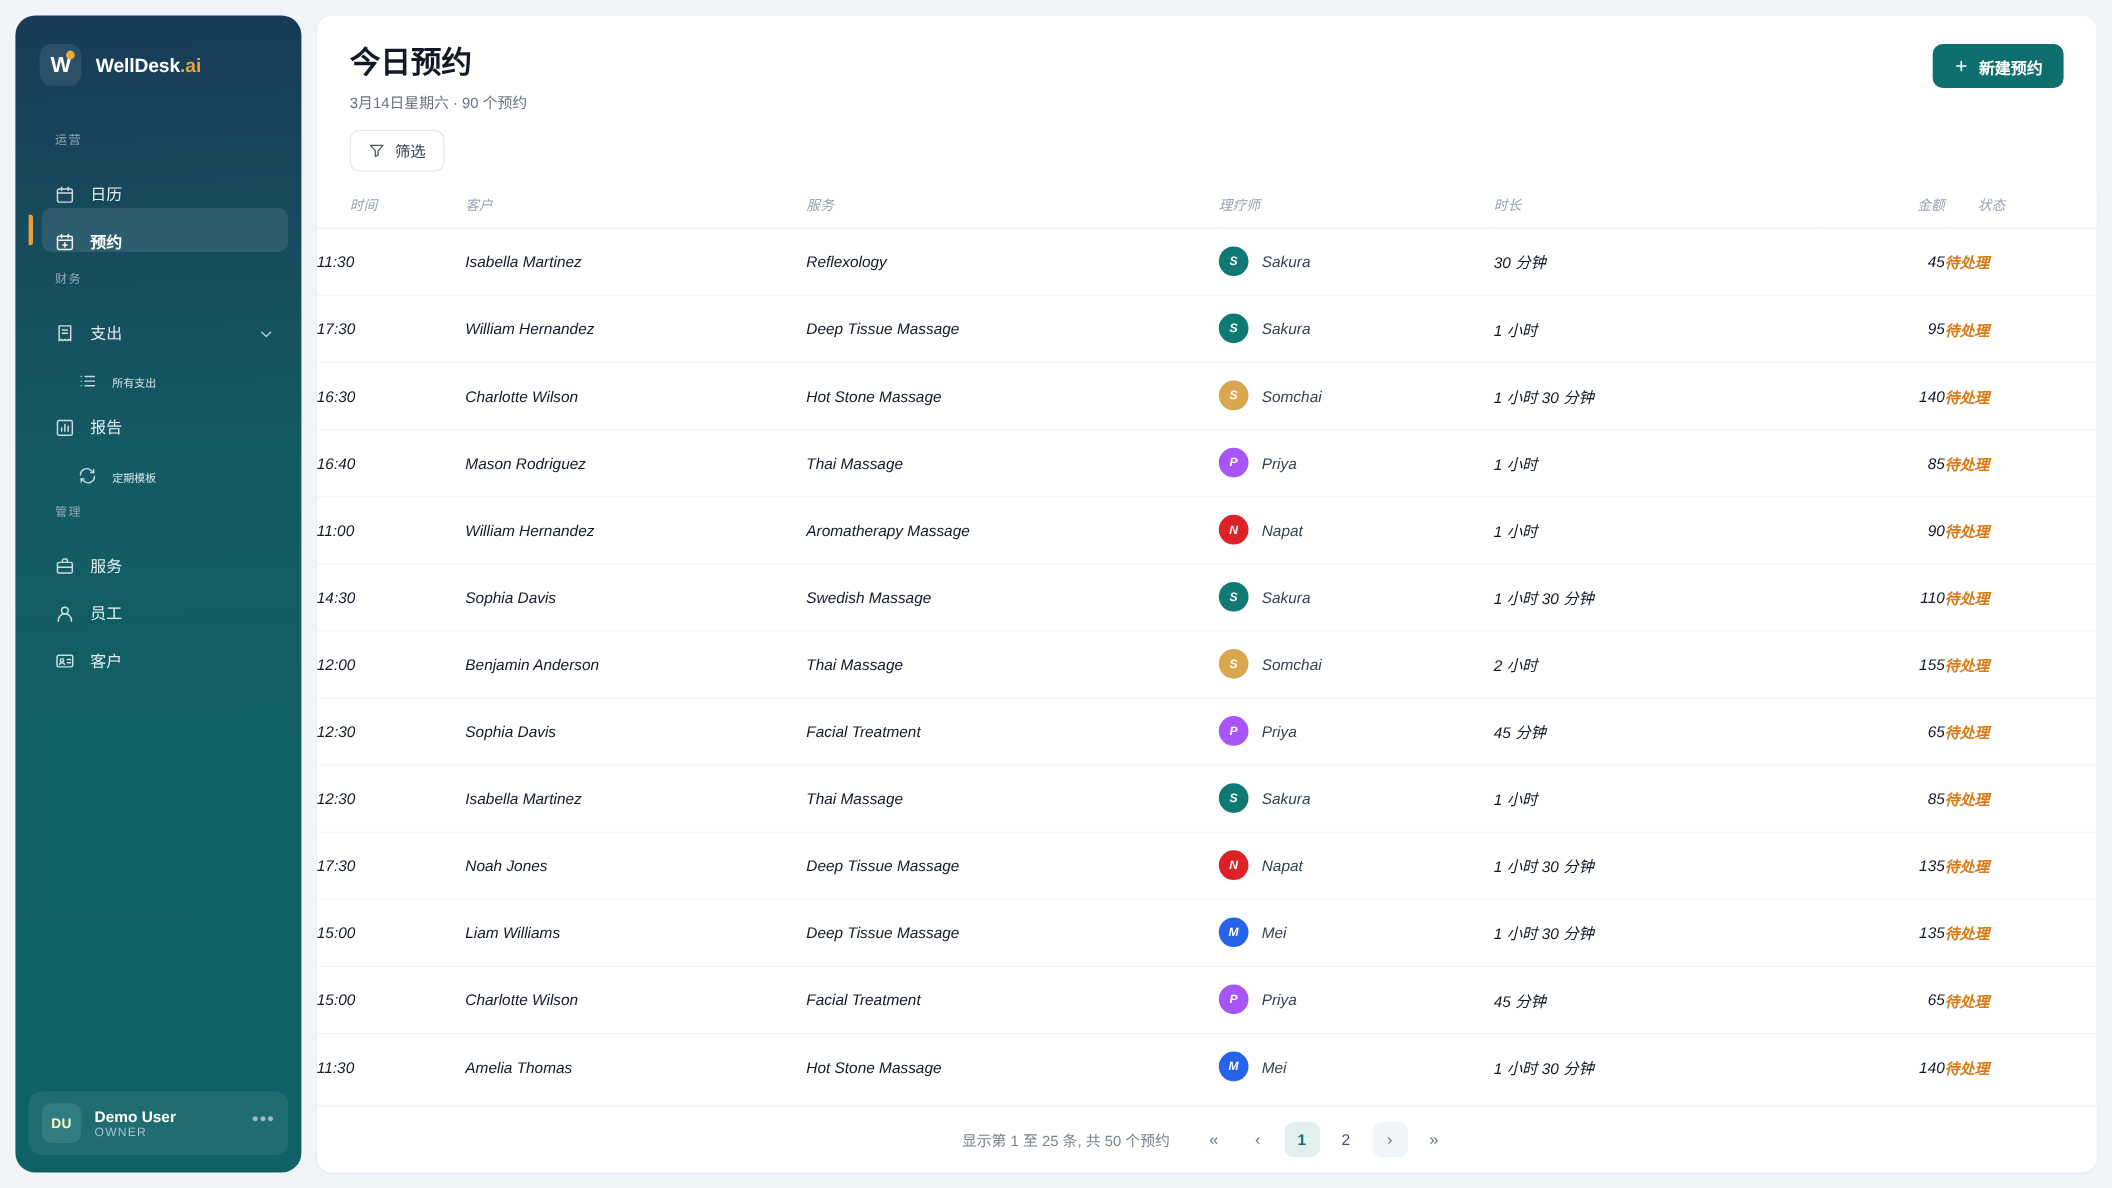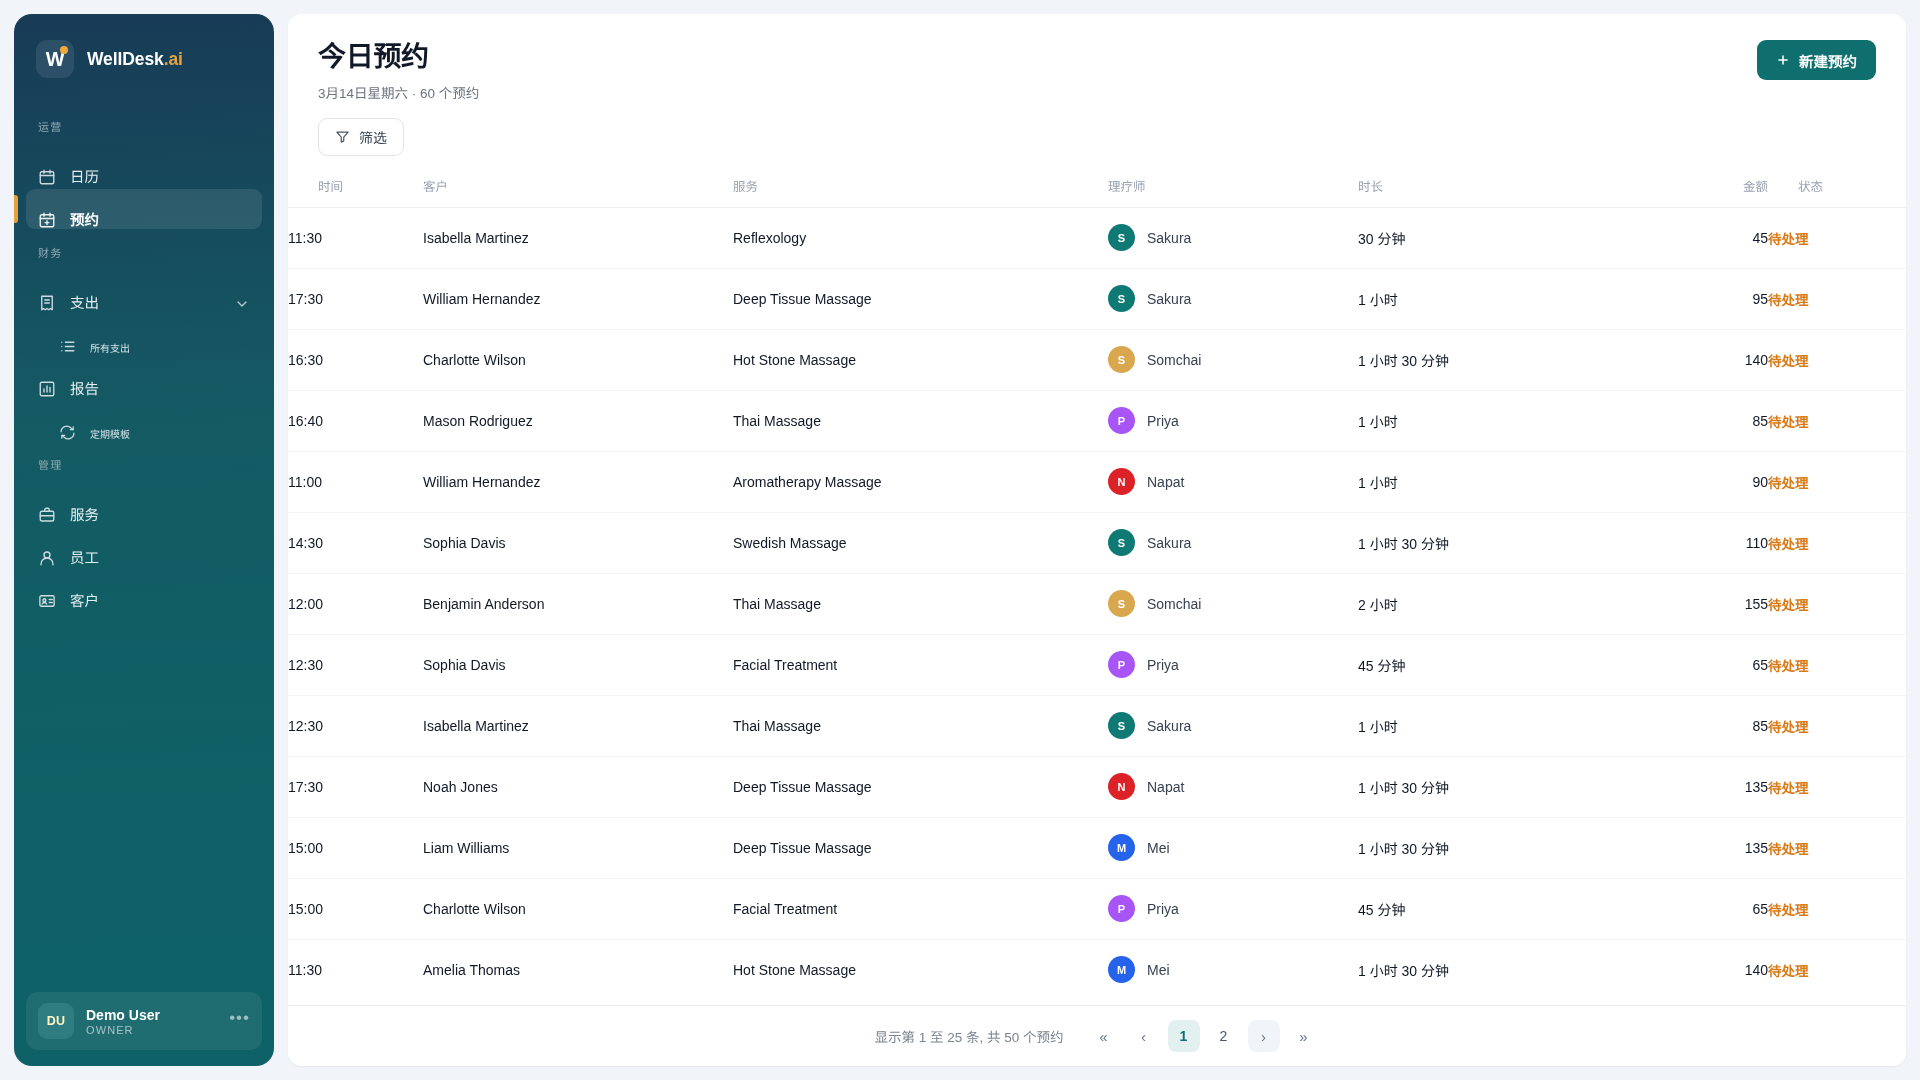--- a/index.html
+++ b/index.html
@@ -46,21 +46,21 @@
     letter-spacing: -0.5px;
   }
   .brand-dot {
     position: absolute; top: 6px; right: 6px;
     width: 8px; height: 8px; border-radius: 50%;
     background: #f0a93b;
   }
   .brand-text { font-size: 17.5px; font-weight: 700; color: #ffffff; letter-spacing: -0.1px; white-space: nowrap;}
   .brand-text .ai { color: #e6a23c; font-weight: 700; }
 
-  .nav { padding: 18px 12px 0 12px; flex: 1 1 auto; }
+  .nav { padding: 18px 12px 0 24px; flex: 1 1 auto; }
   .nav-section-label {
     font-size: 11px; color: #8fa9b5; letter-spacing: 1.3px;
     padding: 12px 12px 9px 12px;
     font-weight: 400;
   }
   .nav-item {
     display: flex; align-items: flex-end; gap: 14px;
     height: 40px;
     padding: 0 12px;
     margin: 3px 0;
@@ -174,21 +174,21 @@
     background: #fff;
     border-radius: 9px;
     display: inline-flex; align-items: center; gap: 9px;
     padding: 0 16px;
     font-size: 14px; color: #374151; font-weight: 500;
     font-family: inherit;
     cursor: pointer;
   }
 
   
-  .table-wrap { flex: 1 1 auto; overflow: hidden; }
+  .table-wrap { flex: 1 1 auto; overflow: hidden; font-style: italic; }
   table.appts { width: 100%; border-collapse: collapse; table-layout: fixed; }
   table.appts thead th {
     text-align: left;
     font-size: 12.5px;
     font-weight: 500;
     color: #9aa2b1;
     padding: 0 0 12px 0;
     border-bottom: 1px solid #eceef2;
     background: #fff;
   }
@@ -392,21 +392,21 @@
       </div>
     </div>
 
   </aside>
 
   <main class="main">
 
     <div class="page-head">
       <div class="page-head-left">
         <h1 class="page-title">今日预约</h1>
-        <div class="page-sub">3月14日星期六 · 60 个预约</div>
+        <div class="page-sub">3月14日星期六 · 90 个预约</div>
       </div>
       <button class="btn-primary">
         <span class="plus">
           <svg width="14" height="14" viewBox="0 0 24 24" fill="none" stroke="#ffffff" stroke-width="2.6" stroke-linecap="round">
               <path d="M12 5v14M5 12h14"></path>
             </svg>
         </span>
         <span>新建预约</span>
       </button>
     </div>

